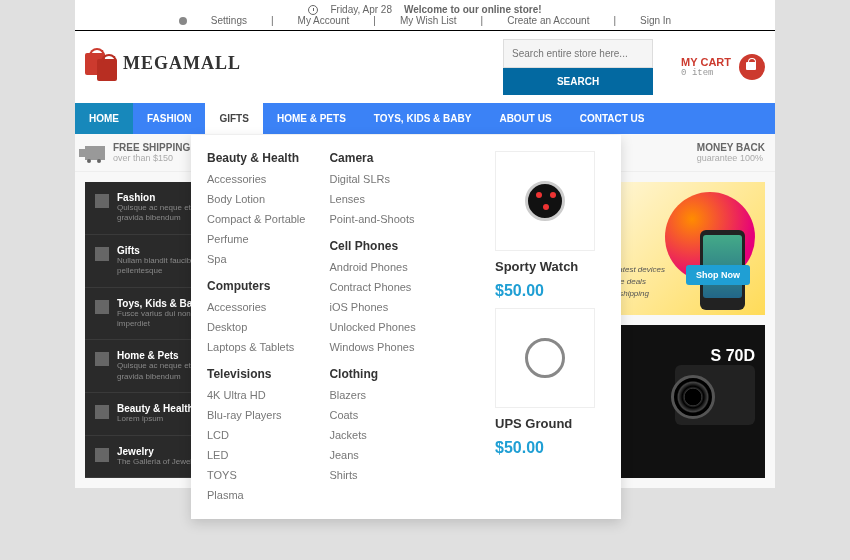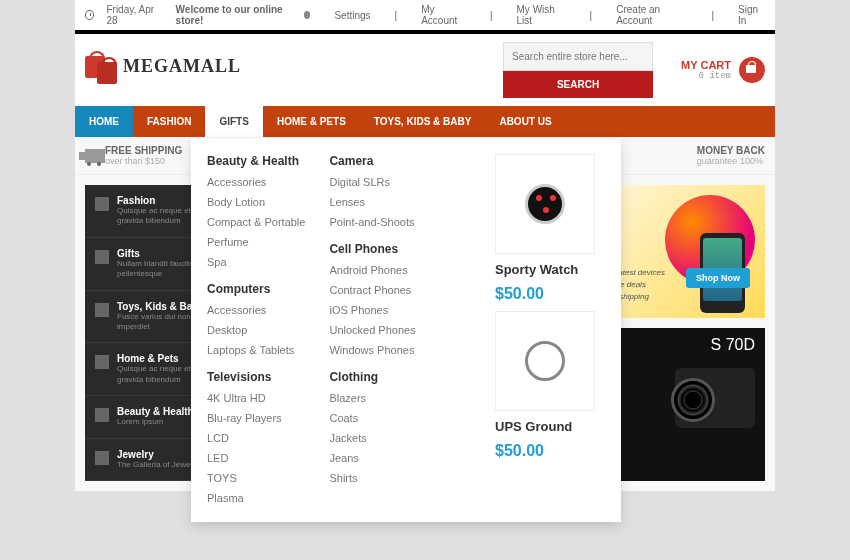--- a/index.html
+++ b/index.html
@@ -1,52 +1,52 @@
 <!DOCTYPE html>
 <html><head>
 <meta charset="utf-8">
 <style>
 * { box-sizing: border-box; margin: 0; padding: 0; }
 body { font-family: Arial, sans-serif; background: #e0e0e0; width: 850px; height: 560px; overflow: hidden; }
 .page { width: 700px; margin: 0 auto; background: #fff; }
 
-.topbar { display:flex; justify-content:space-between; align-items:center; padding:4px 10px; font-size:10px; color:#666; border-bottom:4px solid #000000;}
+.topbar { display:flex; justify-content:space-between; align-items:center; padding:4px 10px; font-size:10px; color:#666; border-bottom:1px solid #000000;flex-direction:column;}
 .topbar .left { display:flex; gap:12px; align-items:center;}
 .topbar .right { display:flex; gap:24px; align-items:center;}
 .topbar a { color:#666; text-decoration:none; cursor:pointer;}
 .clock-icon{width:10px;height:10px;border:1px solid #666;border-radius:50%;position:relative;display:inline-block;}
 .clock-icon:after{content:'';position:absolute;top:2px;left:4px;width:1px;height:3px;background:#666;}
 .gear-icon{width:8px;height:8px;display:inline-block;background:#888;border-radius:50%;}
 
 .header { display:flex; align-items:center; padding:8px 10px; gap:16px;}
 .logo { display:flex; align-items:flex-start; gap:6px;}
 .bag{position:relative;width:32px;height:28px;}
 .bag-back{position:absolute;left:0;top:0;width:20px;height:22px;background:#cc3a2e;border-radius:2px;}
 .bag-back:before{content:'';position:absolute;top:-5px;left:4px;width:12px;height:8px;border:2px solid #cc3a2e;border-bottom:none;border-radius:8px 8px 0 0;}
 .bag-front{position:absolute;right:0;top:6px;width:20px;height:22px;background:#b82e22;border-radius:2px;}
 .bag-front:before{content:'';position:absolute;top:-5px;left:4px;width:12px;height:8px;border:2px solid #b82e22;border-bottom:none;border-radius:8px 8px 0 0;}
 .logo-text{font-family:Georgia,serif;font-weight:700;font-size:18px;color:#333;letter-spacing:1px;}
 .search-box{margin-left:auto;display:flex;flex-direction:column;}
 .search-input{width:150px;padding:8px;border:1px solid #ddd;background:#f5f5f5;font-size:10px;color:#999;}
-.search-btn{background:#b91c1c;color:#fff;border:none;padding:8px 12px;font-size:10px;font-weight:700;cursor:pointer;}
+.search-btn{background:#0369a1;color:#fff;border:none;padding:8px 12px;font-size:10px;font-weight:700;cursor:pointer;}
 .cart{display:flex;align-items:center;gap:8px;margin-left:12px;}
-.cart-text{text-align:right;}
+.cart-text{text-align:left;}
 .cart-title{color:#cc3a2e;font-weight:700;font-size:11px;}
 .cart-sub{color:#999;font-size:9px;font-family:Liberation Mono, monospace;}
 .cart-icon{width:26px;height:26px;background:#cc3a2e;border-radius:50%;position:relative;}
 .cart-icon:before{content:'';position:absolute;top:8px;left:7px;width:10px;height:8px;background:#fff;border-radius:1px;}
 .cart-icon:after{content:'';position:absolute;top:4px;left:9px;width:6px;height:6px;border:1px solid #fff;border-bottom:none;border-radius:4px 4px 0 0;}
 
-.nav{display:flex;background:#c2410c;position:relative;}
+.nav{display:flex;background:#3b82f6;position:relative;}
 .nav-item{padding:10px 14px;color:#fff;font-size:10px;font-weight:700;cursor:pointer;text-transform:uppercase;}
 .nav-item.home{background:#1788bb;}
 .nav-item.active{background:#fff;color:#444;}
 
 .info-strip{display:flex;padding:8px 10px;gap:40px;background:#f8f8f8;border-bottom:1px solid #eee;}
-.info-block{display:flex;gap:0;align-items:center;font-size:10px;}
+.info-block{display:flex;gap:8px;align-items:center;font-size:10px;}
 .truck-icon{width:20px;height:14px;background:#999;position:relative;}
 .truck-icon:before{content:'';position:absolute;left:-6px;top:3px;width:6px;height:8px;background:#999;}
 .truck-icon:after{content:'';position:absolute;bottom:-3px;left:2px;width:4px;height:4px;background:#666;border-radius:50%;box-shadow:10px 0 #666;}
 .info-title{display:block;color:#666;font-weight:700;font-size:10px;}
 .info-sub{display:block;color:#aaa;font-size:9px;}
 .info-right{margin-left:auto;}
 
 .mega{position:absolute;top:32px;left:116px;width:430px;background:#fff;box-shadow:0 4px 12px rgba(0,0,0,0.15);padding:16px;display:flex;gap:20px;z-index:10;}
 .mega-cols{display:flex;gap:24px;flex:1;}
 .mega-col{display:flex;flex-direction:column;gap:4px;font-size:11px;}
@@ -80,21 +80,21 @@
 .att-circle{position:absolute;right:10px;top:10px;width:90px;height:90px;background:radial-gradient(circle at 30% 30%,#ff8c00,#e6007a 70%);border-radius:50%;}
 .att-phone{position:absolute;right:20px;bottom:5px;width:45px;height:80px;background:#222;border-radius:6px;}
 .att-phone:after{content:'';position:absolute;top:5px;left:3px;right:3px;bottom:12px;background:linear-gradient(#4a8,#268);border-radius:3px;}
 .banner-text{position:absolute;left:6px;top:20px;font-size:14px;color:#333;}
 .banner-text b{color:#1f9fd4;}
 .banner-list{position:absolute;right:100px;bottom:15px;font-size:8px;font-style:italic;color:#555;line-height:1.5;}
 .shop-btn{position:absolute;right:15px;bottom:30px;background:#1f9fd4;color:#fff;padding:5px 10px;font-size:9px;border-radius:3px;font-weight:700;}
 
 .banner-canon{background:#111;color:#fff;padding:10px;position:relative;}
 .canon-txt{font-size:9px;line-height:1.5;}
-.canon-brand{position:absolute;top:8px;right:10px;font-size:16px;font-weight:400;}
+.canon-brand{position:absolute;top:22px;right:10px;font-size:16px;font-weight:700;}
 .canon-body{position:absolute;right:10px;top:40px;width:80px;height:60px;background:#222;border-radius:6px;}
 .canon-lens{position:absolute;right:50px;top:50px;width:44px;height:44px;background:radial-gradient(circle,#000 30%,#333 32%,#000 40%,#444 55%,#000 60%);border-radius:50%;border:3px solid #555;}
 .shop-red{position:absolute;left:10px;bottom:10px;background:#cc3a2e;color:#fff;padding:4px 8px;font-size:8px;font-weight:700;}
 </style>
 </head>
 <body>
 
 <div class="page">
   <div class="topbar">
     <div class="left">
@@ -137,20 +137,21 @@
     </div>
   </div>
 
   <div class="nav">
     <div class="nav-item home">HOME</div>
     <div class="nav-item">FASHION</div>
     <div class="nav-item active">GIFTS</div>
     <div class="nav-item">HOME &amp; PETS</div>
     <div class="nav-item">TOYS, KIDS &amp; BABY</div>
     <div class="nav-item">ABOUT US</div>
+    <div class="nav-item">CONTACT US</div>
 
     <div class="mega">
       <div class="mega-cols">
         <div class="mega-col" id="mcol1">
             <div class="mega-heading">Beauty &amp; Health</div>
             <div class="mega-link">Accessories</div>
             <div class="mega-link">Body Lotion</div>
             <div class="mega-link">Compact &amp; Portable</div>
             <div class="mega-link">Perfume</div>
             <div class="mega-link">Spa</div>

